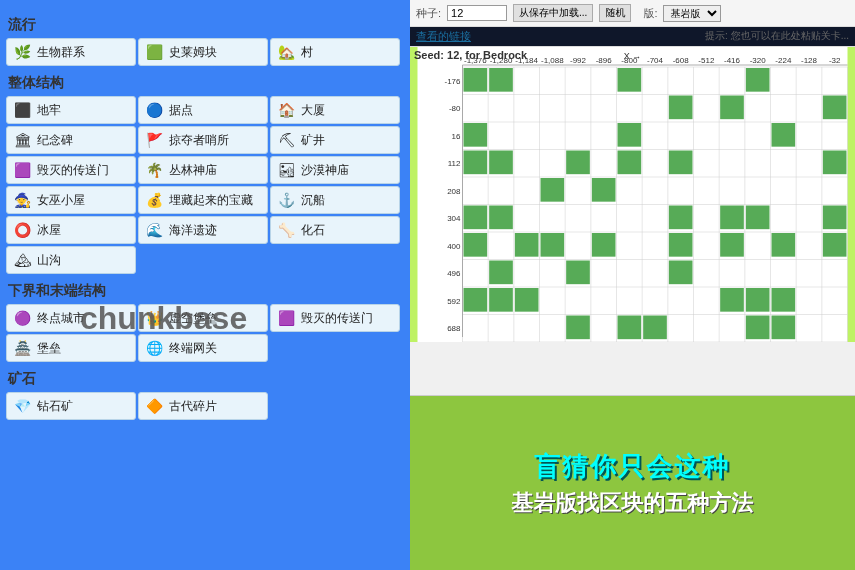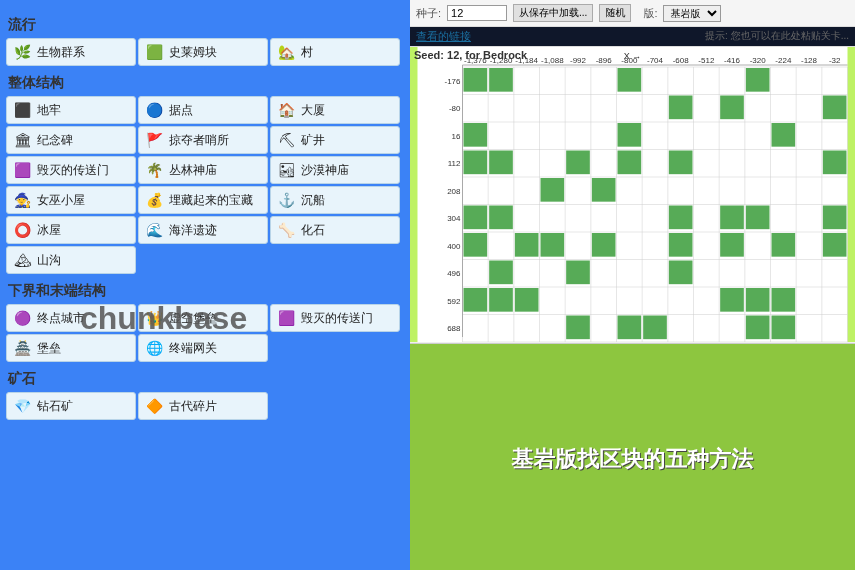--- a/index.html
+++ b/index.html
@@ -86,21 +86,21 @@
       height: 570px;
       display: flex;
       flex-direction: column;
       flex-shrink: 0;
     }
 
     
     #map-area {
       background: #f0f0f0;
       width: 100%;
-      height: 344px;
+      height: 396px;
       position: relative;
       overflow: hidden;
       border-bottom: 1px solid #ccc;
     }
 
     #map-controls {
       display: flex;
       align-items: center;
       gap: 6px;
       padding: 4px 6px;
@@ -476,15 +476,16 @@
             <rect x="354" y="268.5" width="23.666666666666668" height="23.666666666666668" fill="#3a9c3a" opacity="0.85"></rect>
           </g>
 
         <line x1="45" y1="18" x2="45" y2="290" stroke="#999" stroke-width="0.8"></line>
         <line x1="45" y1="18" x2="430" y2="18" stroke="#999" stroke-width="0.8"></line>
       </svg>
     </div>
   </div>
 
   <div id="bottom-right">
+    <div id="bottom-title-1">盲猜你只会这种</div>
     <div id="bottom-title-2">基岩版找区块的五种方法</div>
   </div>
 </div>
 
 </body></html>

